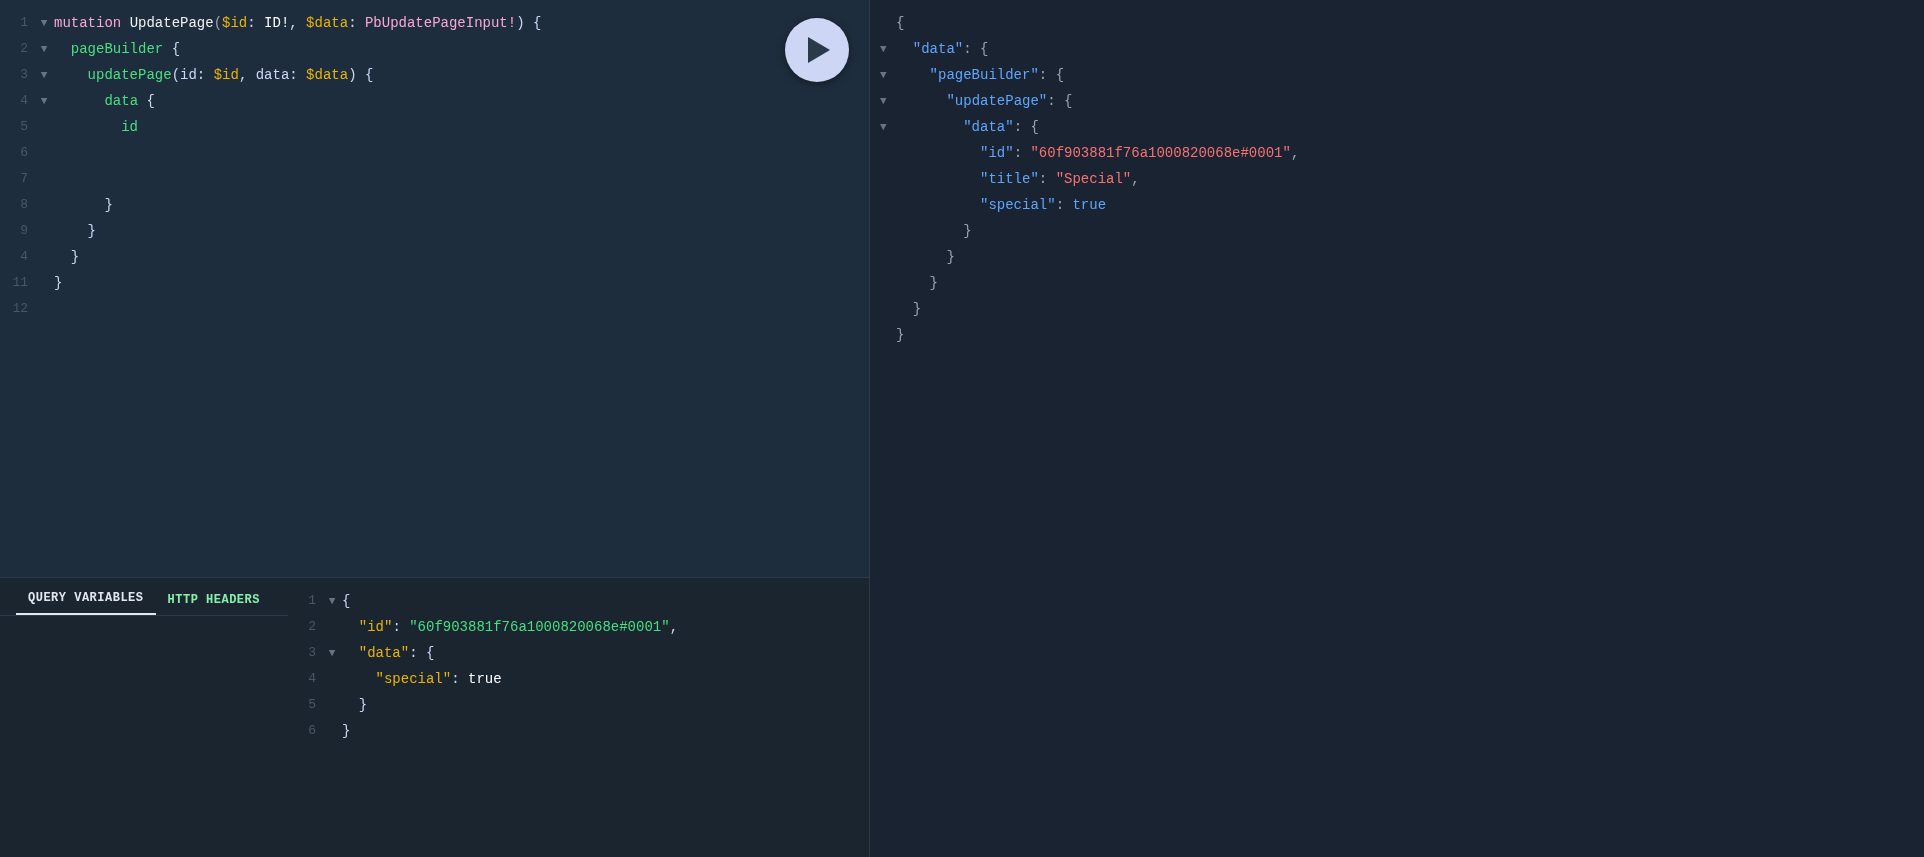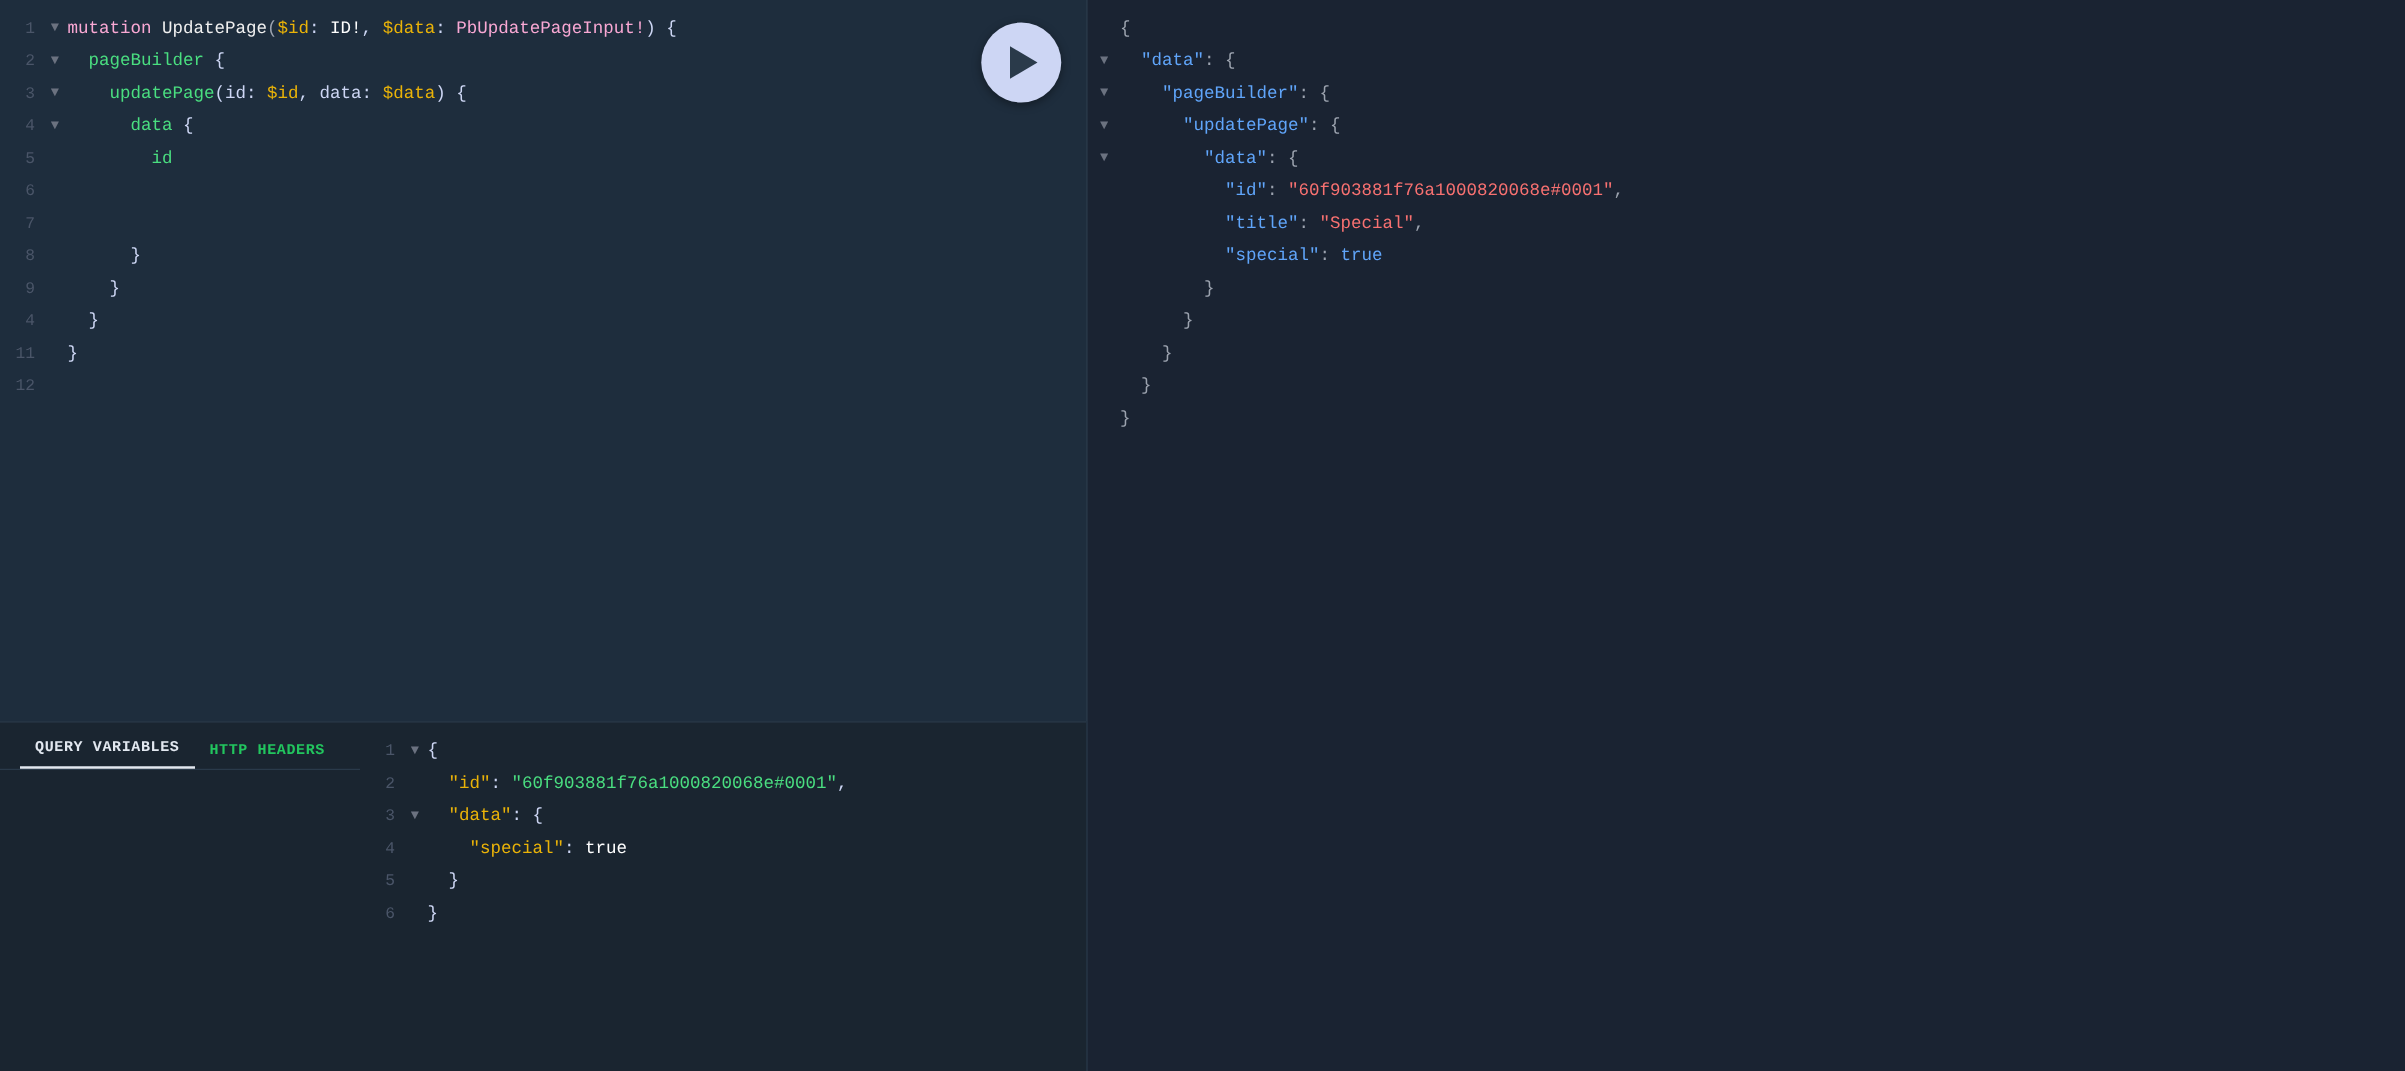--- a/index.html
+++ b/index.html
@@ -116,21 +116,21 @@
       height: 38px;
       align-items: flex-end;
     }
 
     .tab-item {
       padding: 8px 12px;
       font-size: 12px;
       font-weight: 700;
       letter-spacing: 0.5px;
       cursor: pointer;
-      color: #22c55e;
+      color: #86efac;
       text-transform: uppercase;
     }
 
     .tab-item.active {
       color: #e2e8f0;
       border-bottom: 2px solid #e2e8f0;
     }
 
     .variables-editor {
       flex: 1;

